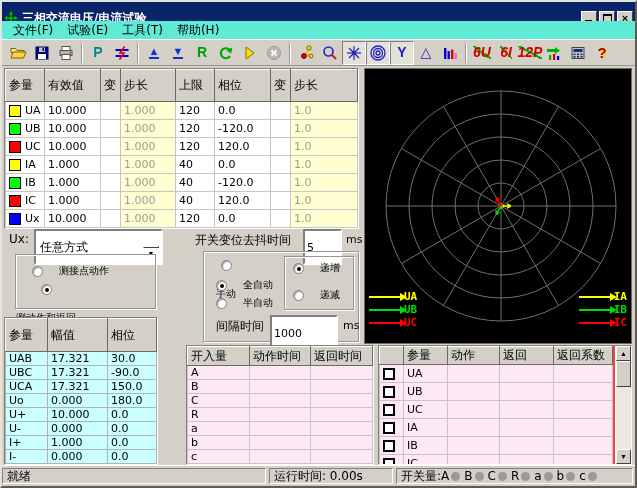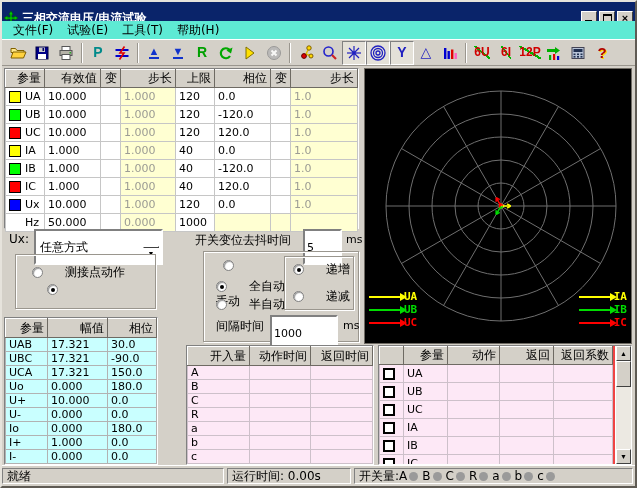--- a/index.html
+++ b/index.html
@@ -31,29 +31,29 @@
     border:1px solid transparent;background:transparent;padding:0;}
   .tbtn.pressed{border-color:#808080 #fff #fff #808080;background:#e4e1d8;}
   .tbtn.disabled{filter:grayscale(1);opacity:.85;}
   .tsep{width:2px;height:20px;margin:0 3px;border-left:1px solid #9a968e;border-right:1px solid #fff;}
   .tg{font-weight:bold;font-size:13px;line-height:13px;}
   .tg-p{color:#008a8a;font-size:14px;}
   .tg-tri{color:#1133cc;font-size:11px;border-bottom:2px solid #1133cc;line-height:11px;}
   .tg-r{color:#00a000;font-size:14px;}
   .tg-y{color:#2020c0;font-size:14px;}
   .tg-delta{color:#2020c0;font-weight:normal;font-size:14px;}
-  .tg-red{color:#d00000;font-size:12px;position:relative;
+  .tg-red{color:#d00000;font-style:italic;font-size:14px;position:relative;
     background:linear-gradient(to top right,transparent 46%,#00b800 46%,#00b800 56%,transparent 56%);}
   .tg-help{color:#b00000;font-size:15px;text-shadow:1px 1px 0 #ffd800;}
   .sunken1{border:1px solid;border-color:#808080 #fff #fff #808080;}
   .groupbox{position:absolute;border:1px solid #9a968e;box-shadow:inset 1px 1px 0 #fff, 1px 1px 0 #fff;}
   
   table{border-collapse:collapse;table-layout:fixed;}
   td,th{overflow:hidden;white-space:nowrap;font-size:11px;font-weight:normal;padding:0 3px;}
-  th{background:#d4d0c8;border:1px solid;border-color:#fff #6e6a63 #6e6a63 #fff;text-align:right;font-size:12px;}
+  th{background:#d4d0c8;border:1px solid;border-color:#fff #6e6a63 #6e6a63 #fff;text-align:left;font-size:12px;}
   .ptable-wrap{position:absolute;left:2px;top:66px;width:355px;height:161px;background:#fff;}
   .ptable{width:100%;height:100%;}
   .ptable td{border:1px solid #c6c6c6;background:#fff;height:17px;}
   .ptable td.stepc{background:#ffffd2;color:#9c9c94;}
   .namecell{display:flex;align-items:center;gap:4px;height:17px;}
   .swatch{display:inline-block;width:12px;height:12px;border:1px solid transparent;flex:0 0 auto;}
   
   .ctable-wrap{position:absolute;left:2px;top:315px;width:154px;height:148px;background:#c9ffff;}
   .ctable{width:100%;height:100%;}
   .ctable td{border:1px solid #b2b2b2;background:#c9ffff;height:14px;}
@@ -75,37 +75,37 @@
   .field{position:absolute;border:2px solid;border-color:#808080 #fff #fff #808080;background:#fff;
     font-size:11px;font-family:inherit;padding:16px 2px;}
   input.field{outline:none;}
   .combo{display:flex;align-items:center;}
   .combo .cval{flex:1;padding-left:2px;font-size:12px;}
   .combo .cbtn{width:16px;height:100%;background:#d4d0c8;border:1px solid;border-color:#fff #404040 #404040 #fff;
     font-size:7px;text-align:center;line-height:13px;padding:0;}
   .radio{display:inline-block;width:11px;height:11px;border-radius:50%;background:#fff;
     border:1px solid #808080;box-shadow:inset 1px 1px 1px rgba(0,0,0,.4);position:relative;flex:0 0 auto;}
   .radio.checked::after{content:'';position:absolute;left:3px;top:3px;width:4px;height:4px;border-radius:50%;background:#000;}
-  .optrow{position:absolute;display:flex;align-items:center;gap:22px;font-size:12px;white-space:nowrap;}
+  .optrow{position:absolute;display:flex;align-items:center;gap:16px;font-size:10px;white-space:nowrap;}
   
   .chart{position:absolute;left:362px;top:66px;width:268px;height:276px;background:#000;
     border:1px solid #6e6a63;}
   .legend{position:absolute;font-family:"DejaVu Sans Mono","Liberation Mono",monospace;
     font-size:11px;font-weight:bold;}
   .lrow{display:flex;align-items:center;height:13px;gap:3px;}
   .larrow{position:relative;width:32px;height:2px;background:currentColor;}
   .larrow::after{content:'';position:absolute;right:-6px;top:-3px;border-left:7px solid currentColor;
     border-top:4px solid transparent;border-bottom:4px solid transparent;}
   .c-y{color:#ffff00;} .c-g{color:#00dd00;} .c-r{color:#ff0000;}
   
   .statusbar{position:absolute;left:0;right:0;bottom:0;height:21px;display:flex;gap:3px;
     padding:2px 2px 2px 0;border-top:1px solid #fff;background:#d4d0c8;}
   .spanel{border:1px solid;border-color:#808080 #fff #fff #808080;display:flex;align-items:center;
     padding:0 4px;font-size:12px;white-space:nowrap;overflow:hidden;}
-  .sp1{flex:1;} .sp2{width:124px;} .sp3{width:279px;}
+  .sp1{flex:1;} .sp2{width:124px;} .sp3{width:237px;}
   .dot{display:inline-block;width:9px;height:9px;border-radius:50%;background:#9a9a9a;margin:0 4px 0 2px;}
   .swpair{display:flex;align-items:center;}
 </style>
 </head>
 <body>
 
 <div class="window">
 
   <div class="titlebar">
     <span style="display:inline-flex;">
@@ -399,35 +399,20 @@
               </span>
             </td>
             <td>10.000</td>
             <td></td>
             <td class="stepc">1.000</td>
             <td>120</td>
             <td>0.0</td>
             <td></td>
             <td class="stepc">1.0</td>
           </tr>
-      <tr>
-            <td>
-              <span class="namecell">
-                <span class="swatch"></span>
-                <span>Hz</span>
-              </span>
-            </td>
-            <td>50.000</td>
-            <td></td>
-            <td class="stepc">0.000</td>
-            <td>1000</td>
-            <td class="stepc"></td>
-            <td class="stepc"></td>
-            <td class="stepc"></td>
-          </tr>
     </tbody>
       </table>
   </div>
 
   <span class="lbl" style="left:7px;top:230px;">Ux:</span>
   <div class="field combo" style="left:32px;top:227px;width:129px;height:20px;">
     <span class="cval">任意方式</span>
     <button class="cbtn"><span>▼</span></button>
   </div>
 
@@ -509,25 +494,20 @@
           </tr>
       <tr>
             <td>U+</td>
             <td>10.000</td>
             <td>0.0</td>
           </tr>
       <tr>
             <td>U-</td>
             <td>0.000</td>
             <td>0.0</td>
-          </tr>
-      <tr>
-            <td>Io</td>
-            <td>0.000</td>
-            <td>180.0</td>
           </tr>
       <tr>
             <td>I+</td>
             <td>1.000</td>
             <td>0.0</td>
           </tr>
       <tr>
             <td>I-</td>
             <td>0.000</td>
             <td>0.0</td>

